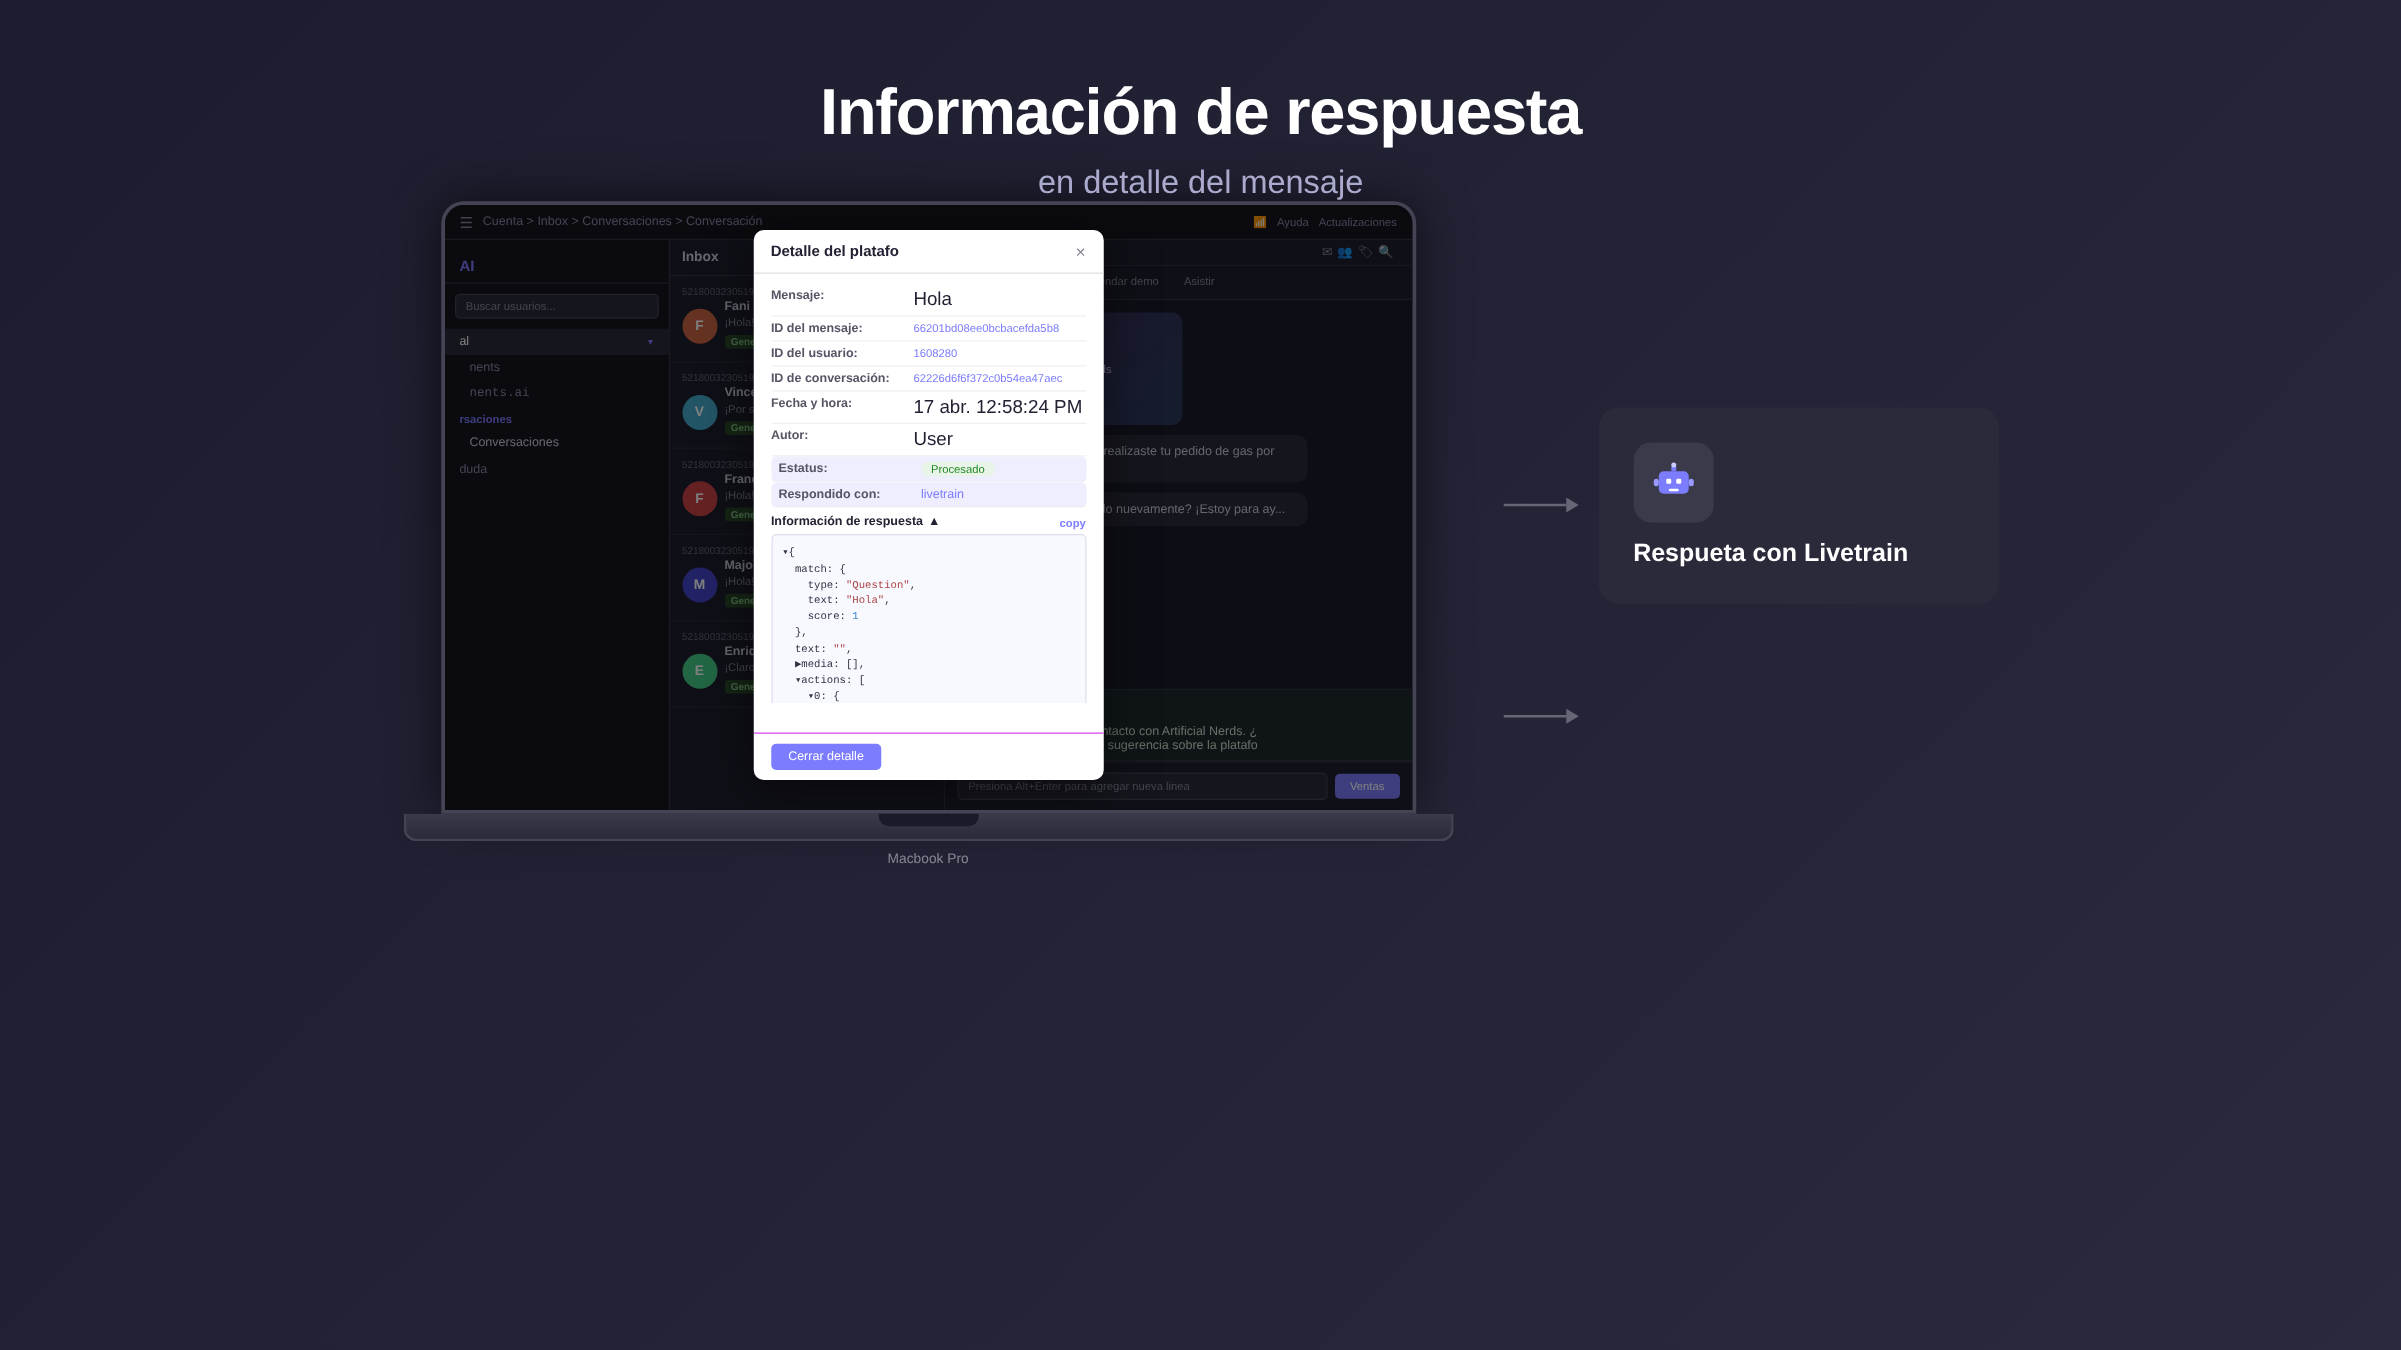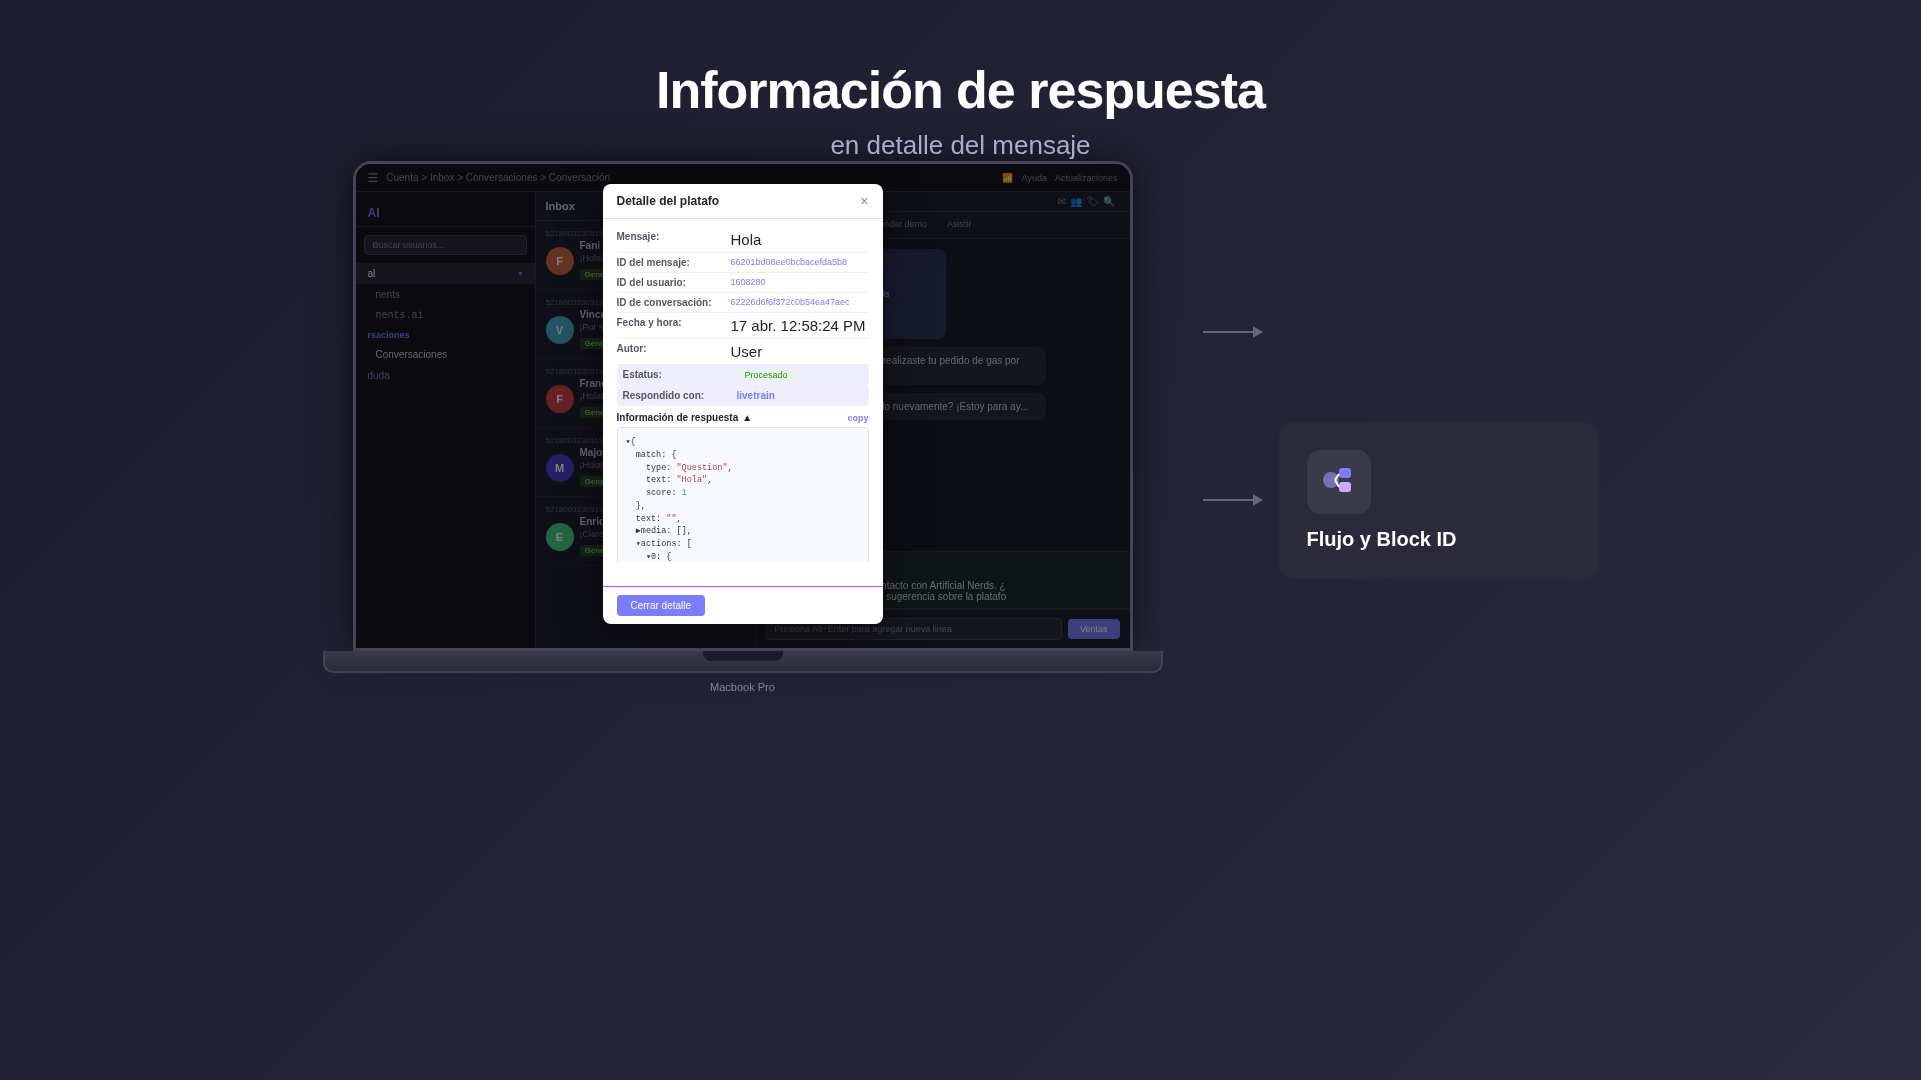--- a/index.html
+++ b/index.html
@@ -364,21 +364,20 @@
     .status-badge {
       background: #e8f4e8;
       color: #228822;
       padding: 1px 8px;
       border-radius: 10px;
       font-size: 9px;
     }
     .livetrain-badge {
       color: #7c7cff;
       font-size: 10px;
-      font-weight: bold;
     }
     .info-section-header {
       display: flex;
       align-items: center;
       gap: 4px;
       padding: 6px 0 4px;
       font-size: 10px;
       font-weight: 700;
       color: #222233;
     }
@@ -722,36 +721,39 @@
       </div>
       <div class="laptop-label">Macbook Pro</div>
     </div>
 
     <div style="display:flex;flex-direction:column;gap:0;align-items:flex-start;">
       <div style="display:flex;align-items:center;gap:16px;margin-bottom:24px;margin-top:50px;">
         <div style="display:flex;align-items:center;">
           <div class="arr-line"></div>
           <div class="arr-head"></div>
         </div>
+        <div class="feature-card">
+          <div class="card-icon-wrapper">
+            <span>
+              <svg viewBox="0 0 40 40" width="40" height="40" fill="none" xmlns="http://www.w3.org/2000/svg">
+                <rect x="8" y="14" width="24" height="18" rx="4" fill="#7c7cff"></rect>
+                <rect x="14" y="20" width="4" height="4" rx="1" fill="#fff"></rect>
+                <rect x="22" y="20" width="4" height="4" rx="1" fill="#fff"></rect>
+                <rect x="16" y="28" width="8" height="2" rx="1" fill="#fff"></rect>
+                <rect x="18" y="10" width="4" height="4" rx="1" fill="#7c7cff"></rect>
+                <circle cx="20" cy="9" r="2" fill="#ccccff"></circle>
+                <rect x="4" y="20" width="4" height="6" rx="2" fill="#9999ff"></rect>
+                <rect x="32" y="20" width="4" height="6" rx="2" fill="#9999ff"></rect>
+              </svg>
+            </span>
+          </div>
+          <span class="card-title">Respueta con Livetrain</span>
+        </div>
       </div>
       <div style="display:flex;align-items:center;gap:16px;margin-top:60px;">
         <div style="display:flex;align-items:center;">
           <div class="arr-line"></div>
           <div class="arr-head"></div>
         </div>
-        <div class="feature-card">
-          <div class="card-icon-wrapper">
-            <span>
-              <svg viewBox="0 0 40 40" width="40" height="40" fill="none" xmlns="http://www.w3.org/2000/svg">
-                <circle cx="12" cy="20" r="8" fill="#9999ff" opacity="0.6"></circle>
-                <rect x="20" y="8" width="12" height="10" rx="3" fill="#7c7cff"></rect>
-                <rect x="20" y="22" width="12" height="10" rx="3" fill="#ccaaff"></rect>
-                <path d="M16 20 L20 14" stroke="#fff" stroke-width="2"></path>
-                <path d="M16 20 L20 27" stroke="#fff" stroke-width="2"></path>
-              </svg>
-            </span>
-          </div>
-          <span class="card-title">Flujo y Block ID</span>
-        </div>
       </div>
     </div>
   </div>
 </div>
 
 </body></html>

